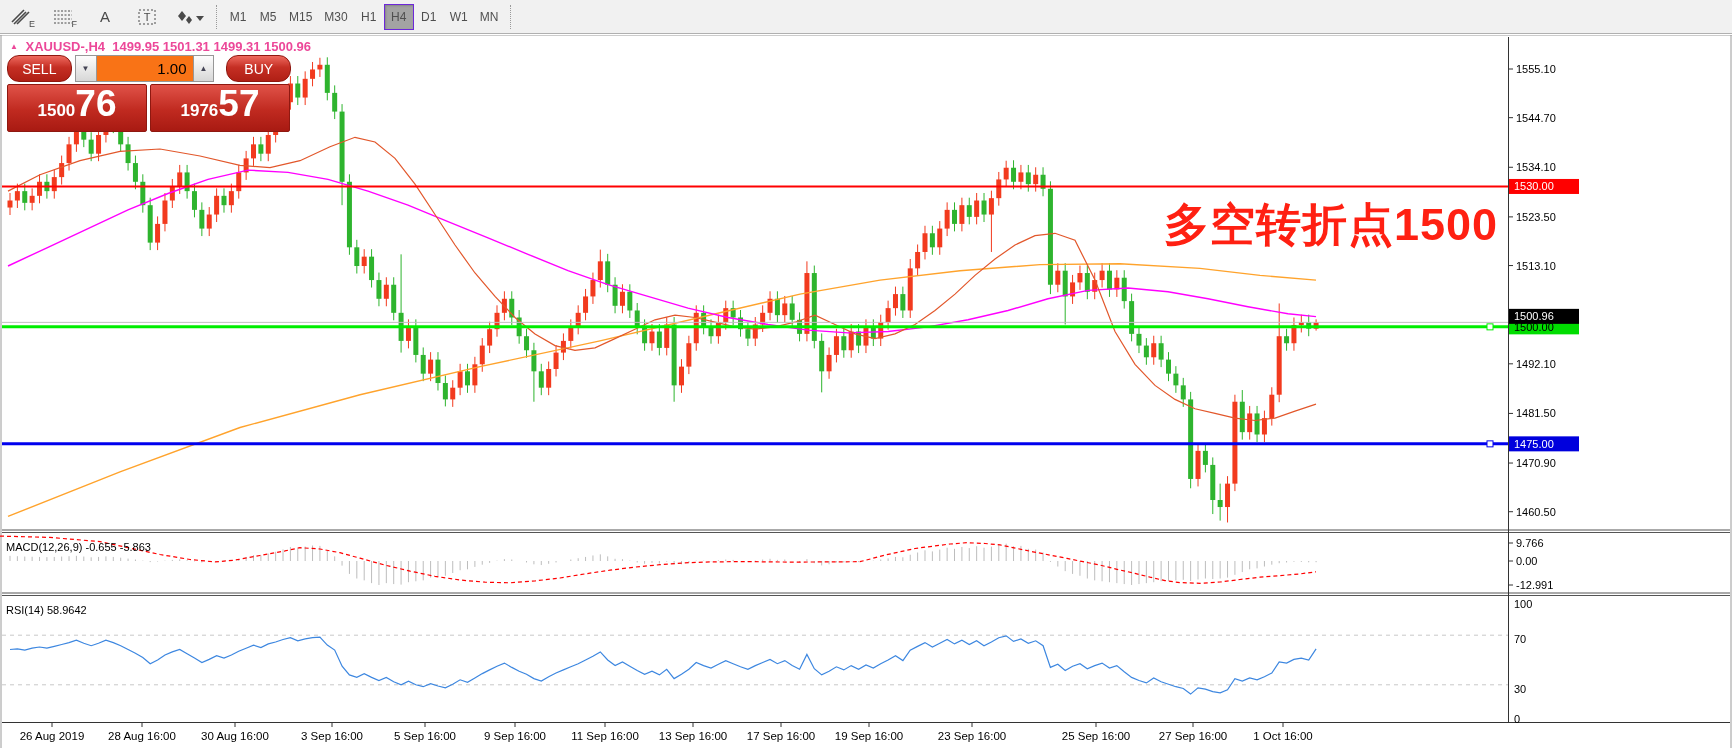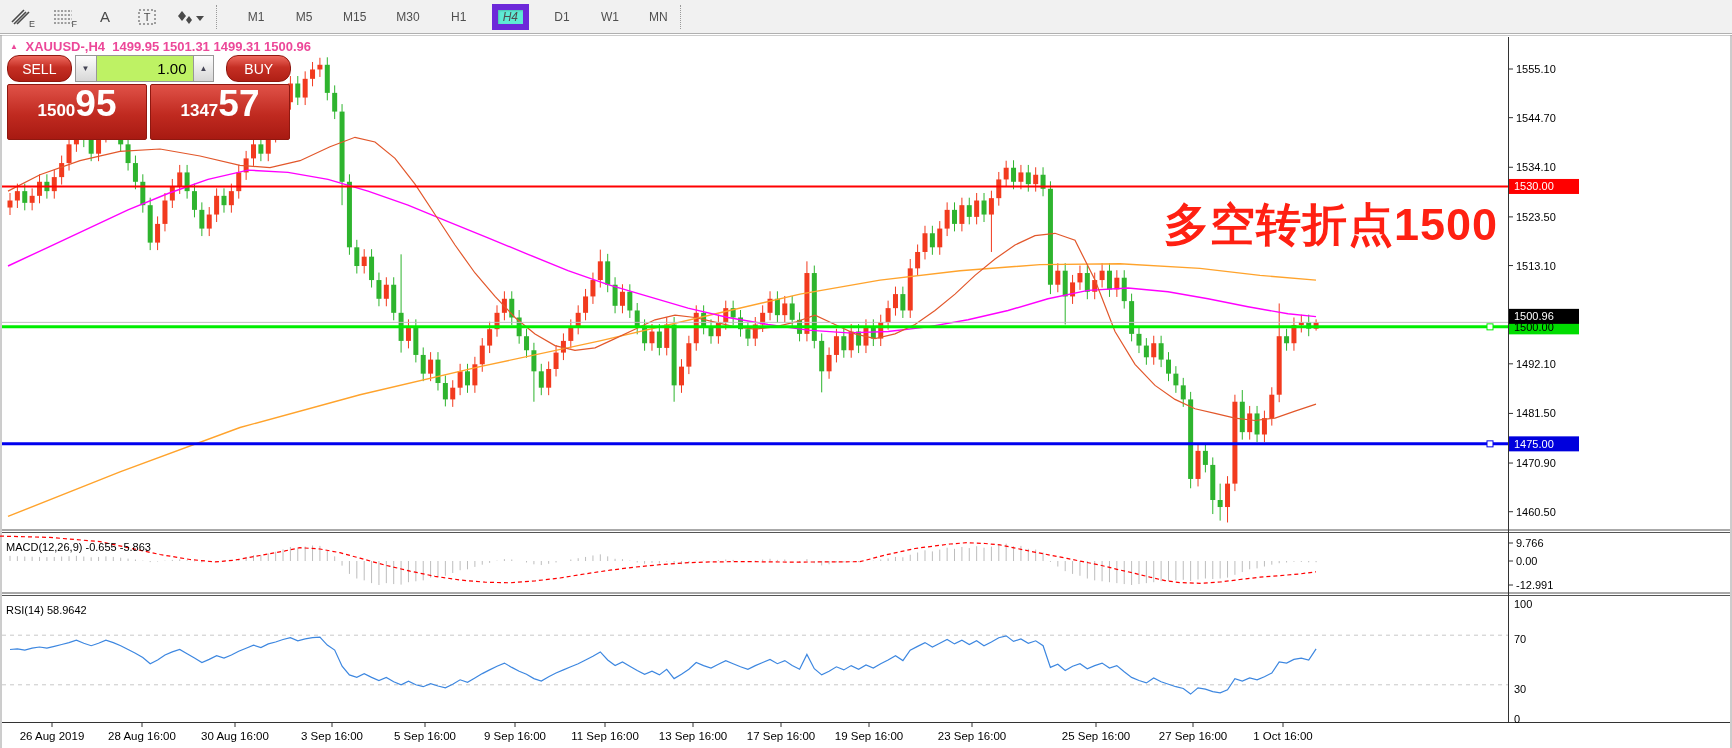--- a/index.html
+++ b/index.html
@@ -7,38 +7,38 @@
   *{box-sizing:border-box;}
   
   .toolbar{position:absolute;left:0;top:0;width:1732px;height:34px;background:#f1f1f1;
     border-bottom:1px solid #b0b0b0;display:flex;align-items:center;}
   .toolbtn{width:40px;height:28px;margin:0 1px;display:flex;align-items:center;justify-content:center;
     color:#4a4a4a;cursor:pointer;position:relative;}
   .toolbtn svg{display:block;}
   .tsub{position:absolute;right:6px;bottom:2px;font-size:9px;color:#4a4a4a;}
   .tsep{width:1px;height:24px;margin:0 6px;border-left:1px dotted #9a9a9a;}
   .tfbtn{min-width:30px;height:26px;padding:0 5px;display:flex;align-items:center;justify-content:center;
-    font-size:12px;color:#4f4f4f;cursor:pointer;border:1px solid transparent;margin-left:18px;}
-  .tfbtn.active{border:6px solid #6d28d9;background:#5eead4;box-shadow:inset 1px 1px 2px rgba(0,0,0,.18);font-style:italic;}
+    font-size:12px;color:#4f4f4f;cursor:pointer;border:1px solid transparent;}
+  .tfbtn.active{border:1px solid #6d28d9;background:#a3a3a3;box-shadow:inset 1px 1px 2px rgba(0,0,0,.18);}
   
   .chartwin{position:absolute;left:0;top:35px;width:1732px;height:713px;background:#fff;}
   #plot{position:absolute;left:0;top:0;}
   .symline{position:absolute;left:10px;top:4px;font-size:13px;font-weight:bold;color:#ec4899;z-index:5;}
   .symline .tri{font-size:8px;vertical-align:2px;margin-right:4px;}
   
   .tpanel{position:absolute;left:7px;top:20px;width:284px;z-index:6;font-family:"Liberation Sans",sans-serif;}
   .trow1{display:flex;height:27px;}
   .tbtn{width:68px;background:linear-gradient(#ef6a5f,#c52f24 45%,#b01f15);border:1px solid #8f1810;
     border-radius:12px;color:#fff;font-size:14px;display:flex;align-items:center;justify-content:center;cursor:pointer;}
   .spinbtn{width:23px;background:linear-gradient(#fdfdfd,#d7d7d7);border:1px solid #979797;display:flex;
     align-items:center;justify-content:center;font-size:8px;color:#445;cursor:pointer;}
-  .volfield{width:96px;background:#bef264;border:1px solid #979797;border-left:none;border-right:none;
+  .volfield{width:96px;background:#f97316;border:1px solid #979797;border-left:none;border-right:none;
     font-size:15px;color:#000;text-align:right;padding:0 6px 0 0;outline:none;}
   .buy{margin-left:12px;}
-  .trow2{display:flex;margin-top:2px;height:56px;}
+  .trow2{display:flex;margin-top:2px;height:48px;}
   .bigpx{width:140px;background:linear-gradient(#e05248,#c02a20 55%,#a81a12);border:1px solid #8f1810;
     border-radius:2px;color:#fff;display:flex;align-items:baseline;justify-content:center;cursor:pointer;}
   .bigpx .sm{font-size:17px;font-weight:bold;line-height:38px;}
   .bigpx .lg{font-size:37px;font-weight:bold;line-height:38px;}
   .bigpx+.bigpx{margin-left:3px;}
   
   .anno{position:absolute;left:1146px;top:160px;width:352px;z-index:4;font-size:45px;font-weight:bold;
     white-space:nowrap;text-align:right;letter-spacing:1px;}
 </style>
 </head>
@@ -761,23 +761,23 @@
     <div class="trow1">
       <div class="tbtn">SELL</div>
       <div class="spinbtn" style="margin-left:3px">▼</div>
       <input class="volfield" value="1.00" style="">
       <div class="spinbtn">▲</div>
       <div class="tbtn buy">BUY</div>
     </div>
     <div class="trow2">
       <div class="bigpx">
         <span class="sm">1500</span>
-        <span class="lg">95</span>
+        <span class="lg">76</span>
       </div>
       <div class="bigpx">
-        <span class="sm">1347</span>
+        <span class="sm">1976</span>
         <span class="lg">57</span>
       </div>
     </div>
   </div>
 
   <div class="anno" style="color: rgb(255, 32, 18);">多空转折点1500</div>
 </div>
 
 </body></html>

